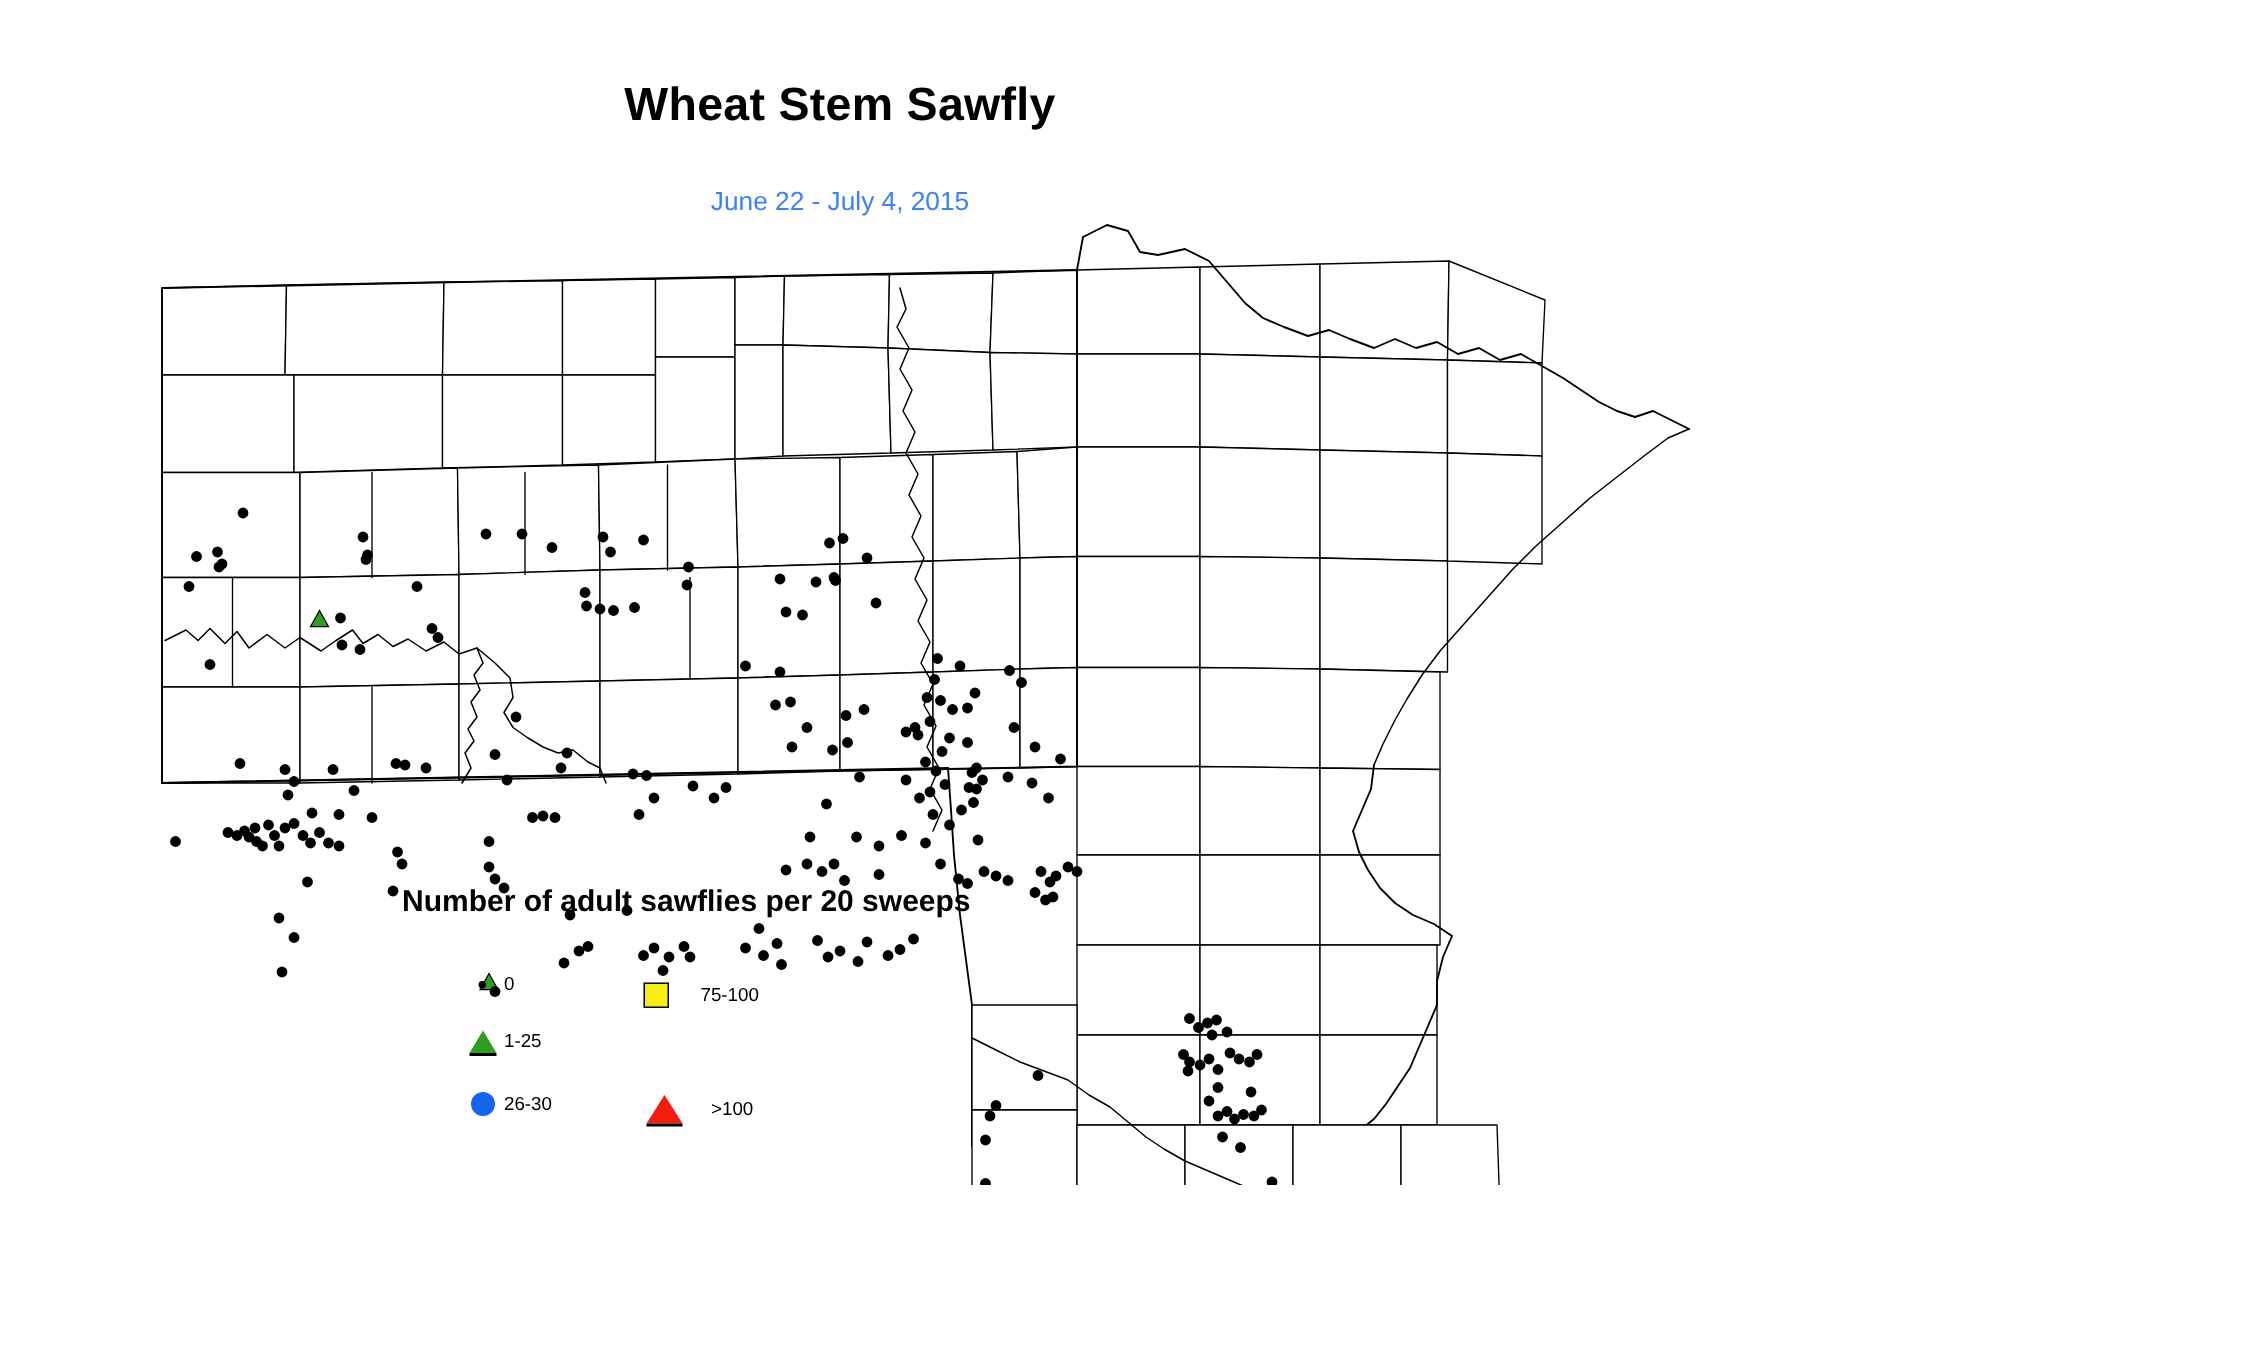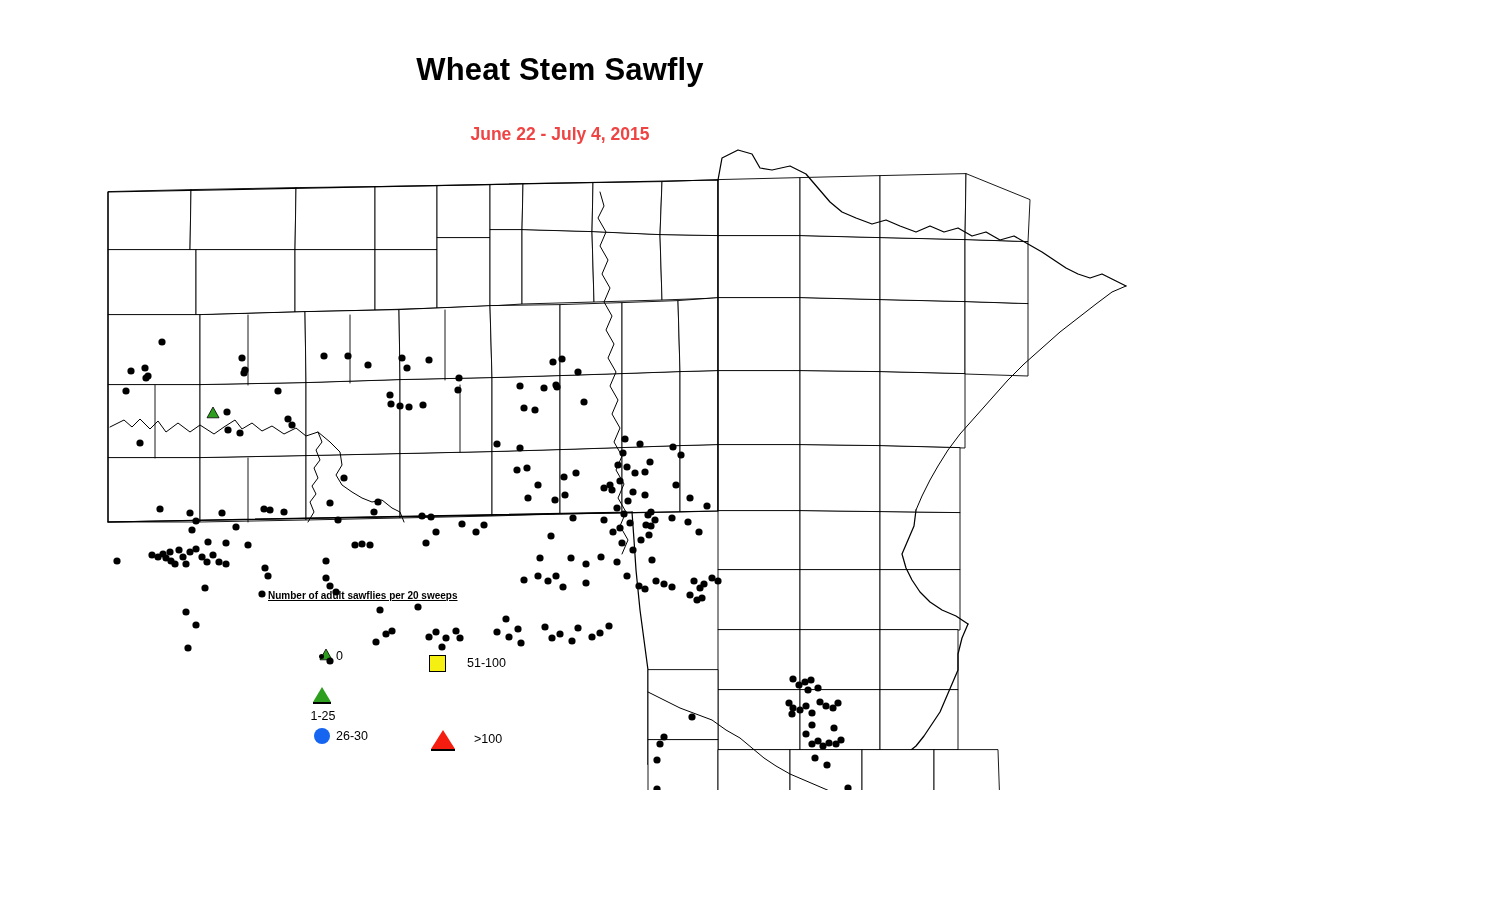--- a/index.html
+++ b/index.html
@@ -15,41 +15,41 @@
 
   .title{
     position:absolute;left:0;top:52px;width:1120px;
     text-align:center;
     font-size:31px;font-weight:bold;color:#000;
     letter-spacing:0.2px;
   }
   .subtitle{
     position:absolute;left:0;top:124px;width:1120px;
     text-align:center;
-    font-size:17.5px;font-weight:bold;color:#ef4444;
+    font-size:17.5px;font-weight:normal;color:#3b82f6;
   }
 
   #mapwrap{position:absolute;left:0px;top:140px;width:1180px;height:650px;}
   #mapsvg{display:block;width:1180px;height:650px;}
 
   .cbord{fill:#ffffff;stroke:#000000;stroke-width:0.9;stroke-linejoin:round;
          stroke-linecap:round;vector-effect:non-scaling-stroke;}
   .sbord{fill:none;stroke:#000000;stroke-width:1.25;stroke-linejoin:round;
          stroke-linecap:round;vector-effect:non-scaling-stroke;}
   .riv{fill:none;stroke:#000000;stroke-width:1.0;stroke-linejoin:round;
        stroke-linecap:round;vector-effect:non-scaling-stroke;}
 
   .pt0{fill:#000000;}
   .ptTri{fill:#2e9e1f;stroke:#000000;stroke-width:0.8;}
 
   
   #legend{position:absolute;left:260px;top:590px;width:360px;height:170px;}
   .leg-title{
     position:absolute;left:8px;top:0px;
-    font-size:10px;font-weight:bold;color:#000;white-space:nowrap;text-decoration:underline;
+    font-size:20px;font-weight:bold;color:#000;white-space:nowrap;
   }
   .leg-row{position:absolute;display:flex;align-items:center;}
   .leg-sym{width:26px;height:22px;position:relative;flex:0 0 26px;}
   .leg-lab{font-size:12.5px;color:#000;white-space:nowrap;}
 
   .sym-dot{position:absolute;left:9px;top:9px;width:5px;height:5px;
            border-radius:50%;background:#000;}
   .sym-tri-g{position:absolute;left:3px;top:4px;width:0;height:0;
            border-left:9px solid transparent;border-right:9px solid transparent;
            border-bottom:15px solid #2e9e1f;}
@@ -477,39 +477,39 @@
   <div id="legend">
     <div class="leg-title">Number of adult sawflies per 20 sweeps</div>
 
     <div class="leg-row" style="left:50px;top:55px;">
       <span class="leg-sym">
           <i class="sym-dot"></i>
         </span>
       <span class="leg-lab">0</span>
     </div>
 
-    <div class="leg-row" style="left:50px;top:93px;flex-direction:column;">
+    <div class="leg-row" style="left:50px;top:93px;">
       <span class="leg-sym">
           <i class="sym-tri-g"></i>
         </span>
       <span class="leg-lab">1-25</span>
     </div>
 
     <div class="leg-row" style="left:50px;top:135px;">
       <span class="leg-sym">
           <i class="sym-circ"></i>
         </span>
       <span class="leg-lab">26-30</span>
     </div>
 
     <div class="leg-row" style="left:165px;top:62px;">
       <span class="leg-sym">
           <i class="sym-sq"></i>
         </span>
-      <span class="leg-lab" style="margin-left:16px;">51-100</span>
+      <span class="leg-lab" style="margin-left:16px;">75-100</span>
     </div>
 
     <div class="leg-row" style="left:170px;top:110px;margin-top:28px;">
       <span class="leg-sym">
           <i class="sym-tri-r"></i>
         </span>
       <span class="leg-lab" style="margin-left:18px;">&gt;100</span>
     </div>
   </div>
 

